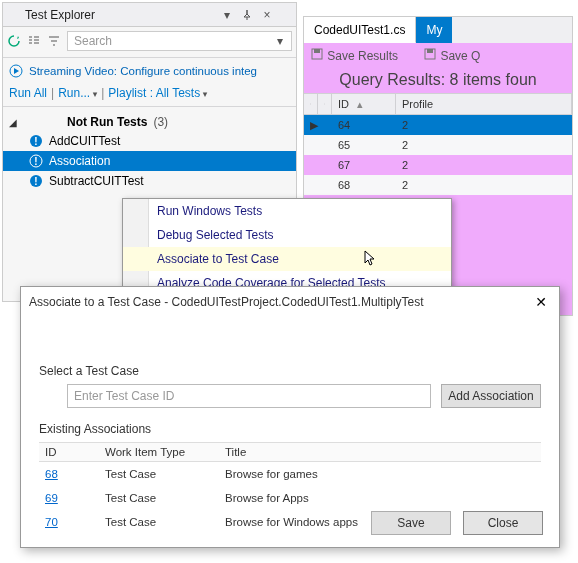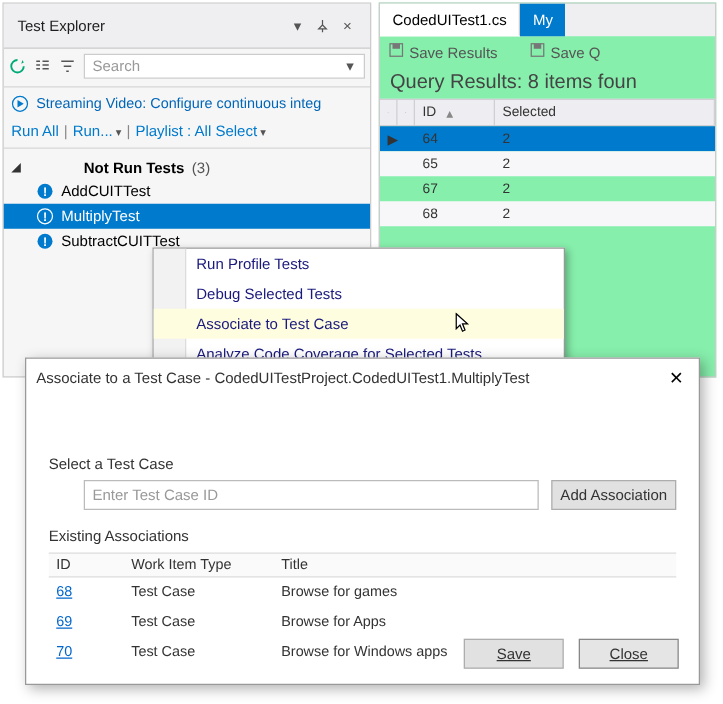--- a/index.html
+++ b/index.html
@@ -1,20 +1,20 @@
 <!DOCTYPE html>
 <html><head>
 <meta charset="utf-8">
 <style>
   * { box-sizing: border-box; font-family: "Segoe UI", Arial, sans-serif; }
   body { margin: 0; background: #fff; font-size: 12px; color: #000; width: 578px; height: 563px; position: relative; overflow: hidden; }
 
   
   .test-explorer { position: absolute; left: 2px; top: 2px; width: 295px; height: 300px; border: 1px solid #ccc; background: #f6f6f6; }
-  .tx-titlebar { display: flex; align-items: center; height: 36px; background: #efeff2; padding: 0 11px; border-bottom: 1px solid #ccc; }
+  .tx-titlebar { display: flex; align-items: center; height: 24px; background: #efeff2; padding: 0 22px; border-bottom: 1px solid #ccc; }
   .tx-title { flex: 1; font-size: 12px; color: #1e1e1e; }
   .tx-titlebar-icons { display: flex; gap: 6px; }
   .ico { display: inline-flex; align-items: center; justify-content: center; width: 14px; height: 14px; color: #555; }
   .tx-toolbar { display: flex; align-items: center; height: 28px; padding: 0 4px; gap: 6px; }
   .tx-search { flex: 1; display: flex; align-items: center; border: 1px solid #ccc; background: #fff; height: 20px; padding: 1px 4px; }
   .tx-search input { border: none; outline: none; flex: 1; font-size: 12px; color: #555; }
   .tx-search input::placeholder { color: #999; }
   .tx-sep { height: 1px; background: #d6d6d8; margin: 2px 0; }
   .tx-stream { display: flex; align-items: center; padding: 4px 6px; gap: 6px; color: #0066b8; font-size: 11.5px; white-space: nowrap; overflow: hidden; }
   .tx-links { display: flex; align-items: center; padding: 4px 6px; gap: 4px; font-size: 12px; color: #007acc; }
@@ -25,21 +25,21 @@
   .tx-group { display: flex; align-items: center; padding: 2px 6px; gap: 4px; }
   .tx-group .arrow { font-size: 10px; color: #333; width: 10px; }
   .tx-group-label { font-weight: bold; padding-left: 44px; }
   .tx-group-count { color: #555; margin-left: 2px; }
   .tx-item { display: flex; align-items: center; padding: 2px 6px 2px 26px; gap: 6px; height: 20px; }
   .tx-item.selected { background: #007acc; color: #fff; }
   .tx-item.selected .tst-icon circle { stroke: #fff; }
   .tst-icon { width: 14px; height: 14px; flex-shrink: 0; }
 
   
-  .code-panel { position: absolute; left: 303px; top: 2px; width: 270px; height: 300px; border: 1px solid #ccc; background: #86efac; }
+  .code-panel { position: absolute; left: 303px; top: 16px; width: 270px; height: 300px; border: 1px solid #ccc; background: #f0abfc; text-align: center; }
   .cp-tabs { display: flex; height: 26px; background: #efeff2; }
   .cp-tab { display: flex; align-items: center; padding: 0 10px; font-size: 12px; }
   .cp-tab.active { background: #fff; border-bottom: 1px solid #fff; border-right: 1px solid #ccc; }
   .cp-tab.inactive { background: #007acc; color: #fff; }
   .cp-bar { display: flex; align-items: center; height: 24px; padding: 0 6px; gap: 25px; color: #555; }
   .cp-msg { padding: 4px 8px; color: #444; font-size: 16px; }
   .cp-hdr { display: flex; align-items: center; background: #eeeef2; border-top: 1px solid #d0d0d4; border-bottom: 1px solid #d0d0d4; height: 22px; }
   .cp-col { padding: 0 6px; border-right: 1px solid #d0d0d4; font-size: 11px; color: #333; display: flex; align-items: center; height: 100%; }
   .cp-col.link { width: 14px; }
   .cp-col.edit { width: 14px; }
@@ -69,21 +69,21 @@
   .dlg-btn { min-width: 100px; height: 24px; border: 1px solid #adadad; background: #e1e1e1; display: inline-flex; align-items: center; justify-content: center; font-size: 12px; color: #333; cursor: pointer; }
   .assoc-tbl { width: 100%; margin-top: 4px; }
   .at-hdr { display: flex; border-top: 1px solid #ddd; border-bottom: 1px solid #ddd; background: #fafafa; }
   .at-col { padding: 3px 6px; font-size: 11.5px; color: #333; }
   .at-col.i { width: 60px; }
   .at-col.w { width: 120px; }
   .at-col.t { flex: 1; }
   .at-row { display: flex; padding: 3px 0; }
   .at-row .at-col.i { color: #0066cc; text-decoration: underline; }
   .dlg-footer { position: absolute; right: 16px; bottom: 12px; display: flex; gap: 12px; }
-  .dlg-footer .dlg-btn { min-width: 80px; text-decoration: underline; }
+  .dlg-footer .dlg-btn { min-width: 80px; }
   .dlg-footer .dlg-btn.close { background: #e5e5e5; border-color: #888; }
 </style>
 </head>
 <body>
 
 <div class="test-explorer">
   <div class="tx-titlebar">
     <span class="tx-title">Test Explorer</span>
     <span class="tx-titlebar-icons">
       <span class="ico">▾</span>
@@ -125,42 +125,42 @@
           <path d="M5 4l5 3-5 3z" fill="#007acc"></path>
         </svg>
       </span>
     <span>Streaming Video: Configure continuous integ</span>
   </div>
   <div class="tx-links">
     <span>Run All</span>
     <span class="pipe">|</span>
     <span class="drop">Run...</span>
     <span class="pipe">|</span>
-    <span class="drop">Playlist : All Select</span>
+    <span class="drop">Playlist : All Tests</span>
   </div>
   <div class="tx-sep"></div>
   <div class="tx-tree">
     <div class="tx-group">
       <span class="arrow">◢</span>
       <span class="tx-group-label">Not Run Tests</span>
       <span class="tx-group-count">(3)</span>
     </div>
     <div class="tx-item">
       <svg class="tst-icon" viewBox="0 0 14 14">
           <circle cx="7" cy="7" r="6" fill="#007acc"></circle>
           <text x="7" y="11" text-anchor="middle" fill="#fff" font-size="10" font-weight="bold">!</text>
         </svg>
       <span>AddCUITTest</span>
     </div>
     <div class="tx-item selected">
       <svg class="tst-icon" viewBox="0 0 14 14">
           <circle cx="7" cy="7" r="6" fill="#007acc"></circle>
           <text x="7" y="11" text-anchor="middle" fill="#fff" font-size="10" font-weight="bold">!</text>
         </svg>
-      <span>MultiplyTest</span>
+      <span>Association</span>
     </div>
     <div class="tx-item">
       <svg class="tst-icon" viewBox="0 0 14 14">
           <circle cx="7" cy="7" r="6" fill="#007acc"></circle>
           <text x="7" y="11" text-anchor="middle" fill="#fff" font-size="10" font-weight="bold">!</text>
         </svg>
       <span>SubtractCUITTest</span>
     </div>
   </div>
 </div>
@@ -199,21 +199,21 @@
       </div>
     <div class="cp-col edit">
         <svg width="10" height="10" viewBox="0 0 10 10">
           <path d="M1 9l1-3 6-6 2 2-6 6z" stroke="#555" fill="none"></path>
         </svg>
       </div>
     <div class="cp-col id">
         <span>ID</span> 
         <span style="color:#888;margin-left:8px">▴</span>
       </div>
-    <div class="cp-col pr">Selected</div>
+    <div class="cp-col pr">Profile</div>
   </div>
   <div id="cp-rows">
       <div class="cp-row sel">
         <div class="cp-col link">▶</div>
         <div class="cp-col edit"></div>
         <div class="cp-col id">64</div>
         <div class="cp-col pr">2</div>
       </div>
       <div class="cp-row">
         <div class="cp-col link"></div>
@@ -232,21 +232,21 @@
         <div class="cp-col edit"></div>
         <div class="cp-col id">68</div>
         <div class="cp-col pr">2</div>
       </div>
     </div>
 </div>
 
 <div class="ctx-menu">
   <div class="ctx-gutter"></div>
   <div id="ctx-items">
-      <div class="ctx-item">Run Profile Tests</div>
+      <div class="ctx-item">Run Windows Tests</div>
       <div class="ctx-item">Debug Selected Tests</div>
       <div class="ctx-item hover">Associate to Test Case<span class="ctx-cursor"><svg width="16" height="16" viewBox="0 0 16 16">
             <path d="M2 1l0 12 3-3 2 5 2-1-2-5 4 0z" fill="#fff" stroke="#000"></path>
           </svg></span></div>
       <div class="ctx-item">Analyze Code Coverage for Selected Tests</div>
       <div class="ctx-item">Profile Test</div>
     </div>
 </div>
 
 <div class="dialog">

